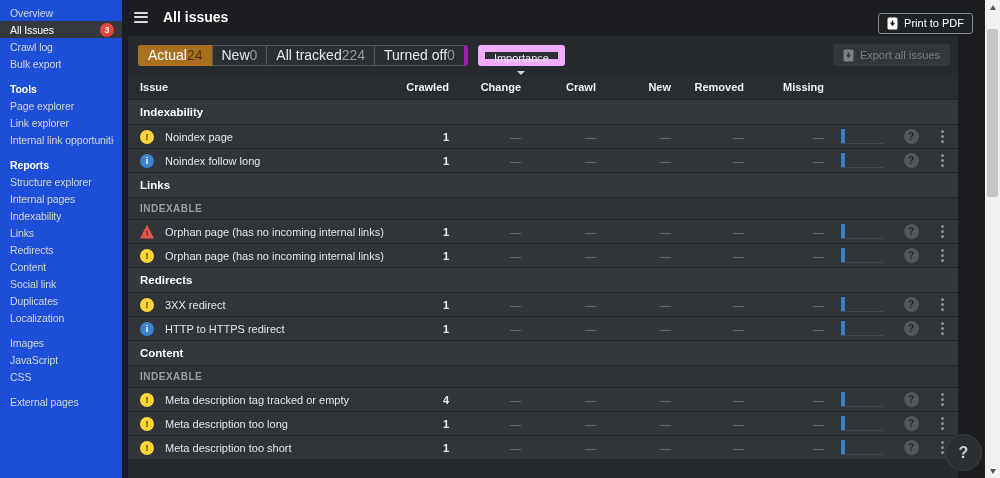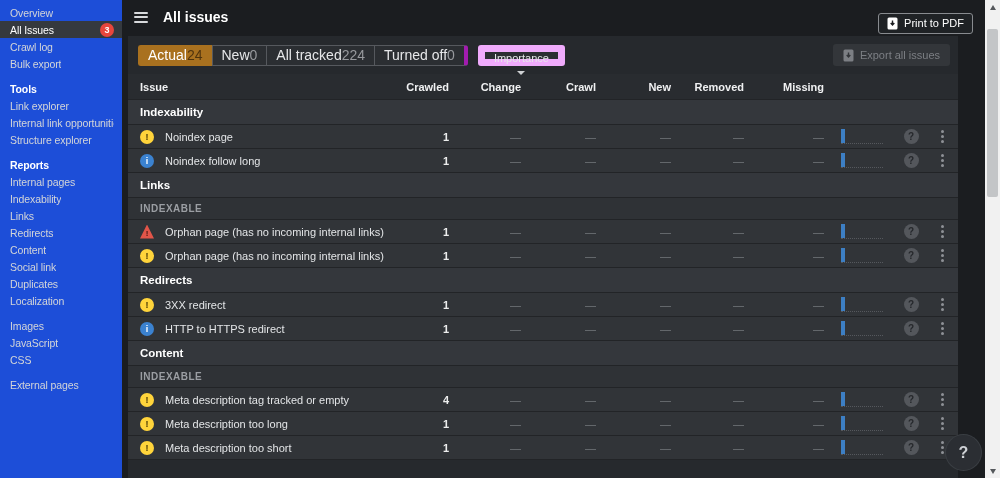--- a/index.html
+++ b/index.html
@@ -106,30 +106,33 @@
     <div class="sb-item">
       <span class="lbl">Crawl log</span>
     </div>
     <div class="sb-item">
       <span class="lbl">Bulk export</span>
     </div>
     <div class="sb-item sb-heading gap">
       <span class="lbl">Tools</span>
     </div>
     <div class="sb-item">
+      <span class="lbl">Page explorer</span>
+    </div>
+    <div class="sb-item">
       <span class="lbl">Link explorer</span>
     </div>
     <div class="sb-item">
       <span class="lbl">Internal link opportunities</span>
-    </div>
-    <div class="sb-item">
-      <span class="lbl">Structure explorer</span>
     </div>
     <div class="sb-item sb-heading gap">
       <span class="lbl">Reports</span>
+    </div>
+    <div class="sb-item">
+      <span class="lbl">Structure explorer</span>
     </div>
     <div class="sb-item">
       <span class="lbl">Internal pages</span>
     </div>
     <div class="sb-item">
       <span class="lbl">Indexability</span>
     </div>
     <div class="sb-item">
       <span class="lbl">Links</span>
     </div>

